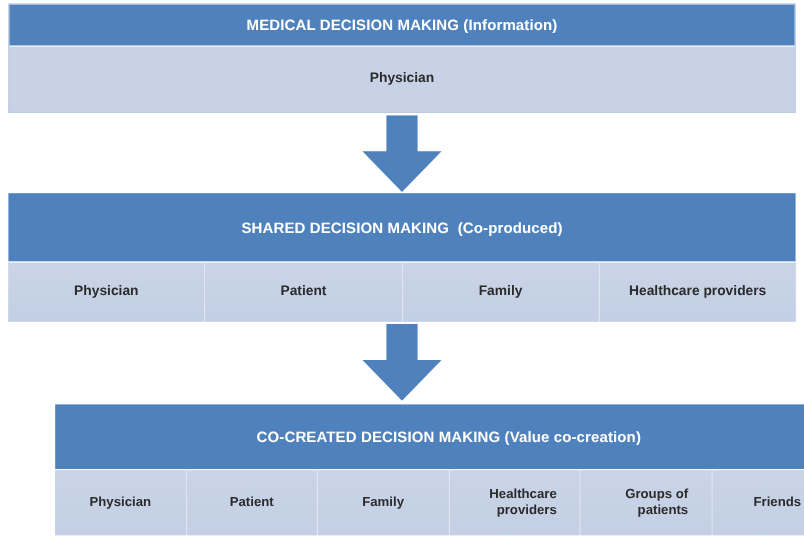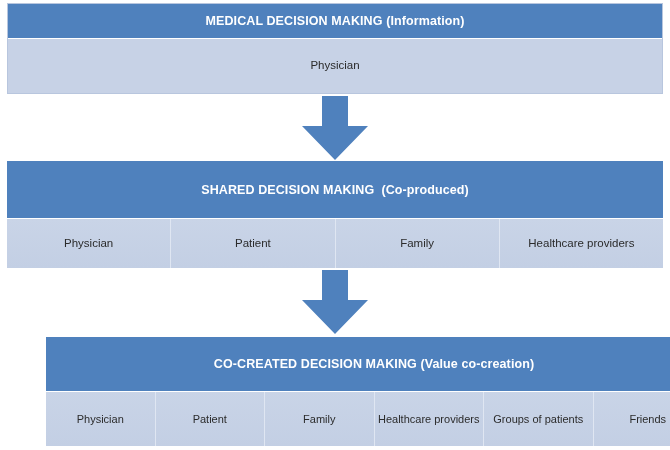--- a/index.html
+++ b/index.html
@@ -52,23 +52,24 @@
   .cell {
     flex: 1 1 0;
     display: flex;
     align-items: center;
     justify-content: center;
     text-align: right;
     font-size: 11.5px;
     color: #2b2b2b;
     line-height: 1.18;
     box-sizing: border-box;
-    padding: 0 3px;
+    padding: 0 19px;
     border-right: 1px solid #dfe6f2;
     background: linear-gradient(180deg,#c9d4e7 0%, #c3cfe4 100%);
+    font-weight: bold;
   }
   .cell:last-child { border-right: none; }
 
   
   #block1 {
     left: 7px;
     top: 3px;
     width: 656px;
     height: 91px;
     border: 1px solid #b8c6de;

